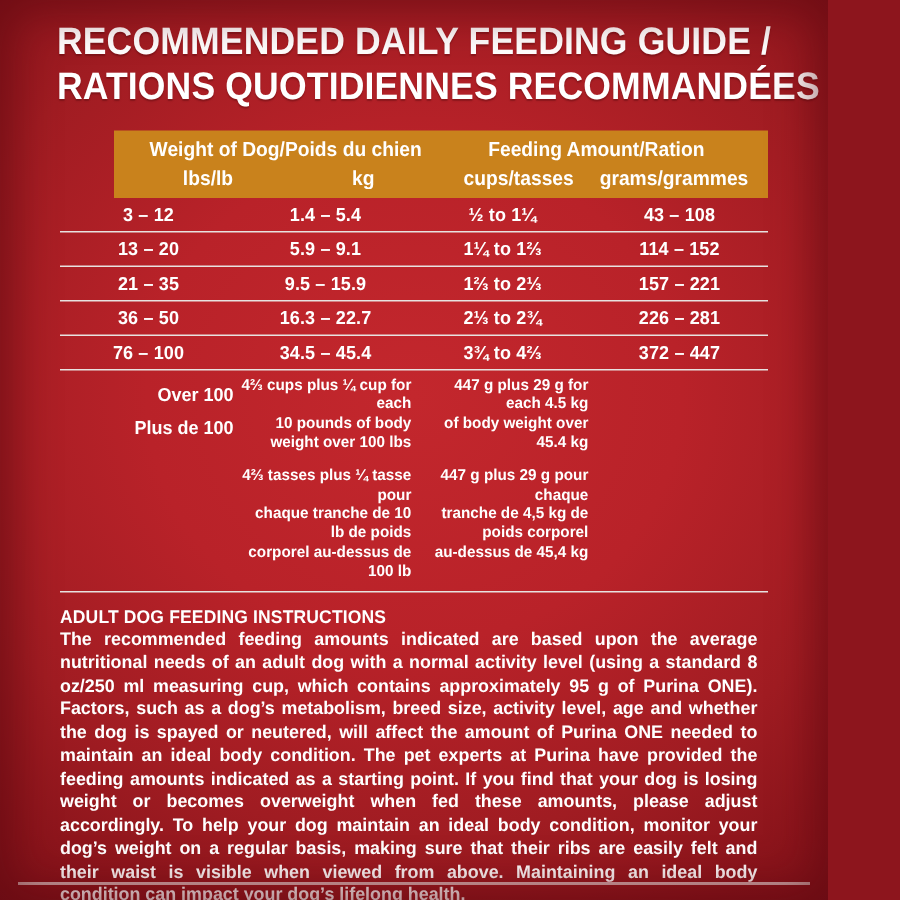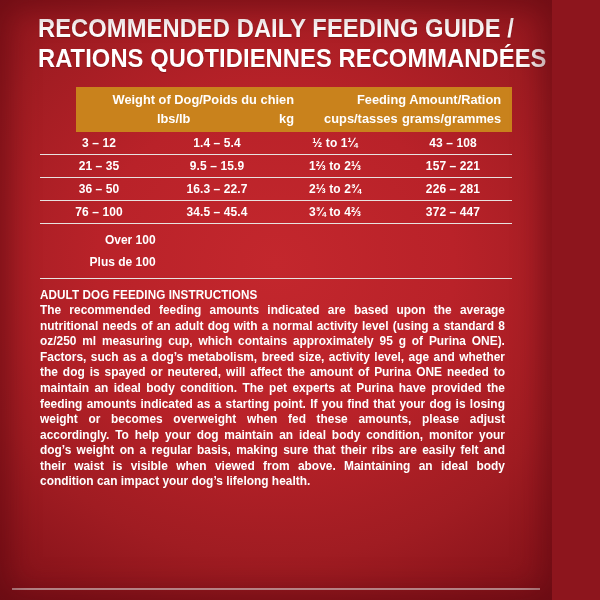--- a/index.html
+++ b/index.html
@@ -27,21 +27,21 @@
     transform:scaleX(.93);transform-origin:center;
     text-shadow:0 1px 1px rgba(70,5,10,.35);
     white-space:nowrap;
   }
 
   
   .table{position:relative;margin:8px 40px 0 40px;}
   .thead{
     background:#c9821c;
     padding:5px 0 4px;
-    text-align:right;
+    text-align:center;
     margin-left:36px;
   }
   .thead .grp{
     display:flex;
     font-weight:bold;font-size:13.5px;line-height:1.25;
     transform:scaleX(.95);transform-origin:center;
   }
   .thead .grp .g1{flex:0 0 50%;}
   .thead .grp .g2{flex:0 0 50%;}
   .thead .sub{
@@ -113,20 +113,26 @@
     </div>
 
     <div id="rows">
         <div class="row">
           <div>3 – 12</div>
           <div>1.4 – 5.4</div>
           <div>½ to 1¼</div>
           <div>43 – 108</div>
         </div>
         <div class="row">
+          <div>13 – 20</div>
+          <div>5.9 – 9.1</div>
+          <div>1¼ to 1⅔</div>
+          <div>114 – 152</div>
+        </div>
+        <div class="row">
           <div>21 – 35</div>
           <div>9.5 – 15.9</div>
           <div>1⅔ to 2⅓</div>
           <div>157 – 221</div>
         </div>
         <div class="row">
           <div>36 – 50</div>
           <div>16.3 – 22.7</div>
           <div>2⅓ to 2¾</div>
           <div>226 – 281</div>
@@ -137,20 +143,28 @@
           <div>3¾ to 4⅔</div>
           <div>372 – 447</div>
         </div>
       </div>
 
     <div class="bigrow">
       <div class="cell">
         <div class="lab">Over 100</div>
         <div class="lab">Plus de 100</div>
       </div>
+      <div class="cell">
+        <div class="note nl">4⅔ cups plus ¼ cup for each<br>10 pounds of body weight over 100 lbs</div>
+        <div class="note nl second">4⅔ tasses plus ¼ tasse pour<br>chaque tranche de 10 lb de poids<br>corporel au-dessus de 100 lb</div>
+      </div>
+      <div class="cell">
+        <div class="note nl">447 g plus 29 g for each 4.5 kg<br>of body weight over 45.4 kg</div>
+        <div class="note nl second">447 g plus 29 g pour chaque<br>tranche de 4,5 kg de poids corporel<br>au-dessus de 45,4 kg</div>
+      </div>
     </div>
   </div>
 
   <div class="copy">
     <div class="sec-head">ADULT DOG FEEDING INSTRUCTIONS</div>
     <div class="para">
       <span>The recommended feeding amounts indicated are based upon the average nutritional needs of an adult dog with a normal activity level (using a standard 8 oz/250 ml measuring cup, which contains approximately 95 g of </span><b>Purina ONE</b><span>). Factors, such as a dog’s metabolism, breed size, activity level, age and whether the dog is spayed or neutered, will affect the amount of </span><b>Purina ONE</b><span> needed to maintain an ideal body condition. The pet experts at Purina have provided the feeding amounts indicated as a starting point. If you find that your dog is losing weight or becomes overweight when fed these amounts, please adjust accordingly. To help your dog maintain an ideal body condition, monitor your dog’s weight on a regular basis, making sure that their ribs are easily felt and their waist is visible when viewed from above. Maintaining an ideal body condition can impact your dog’s lifelong health.</span>
     </div>
 
   </div>

